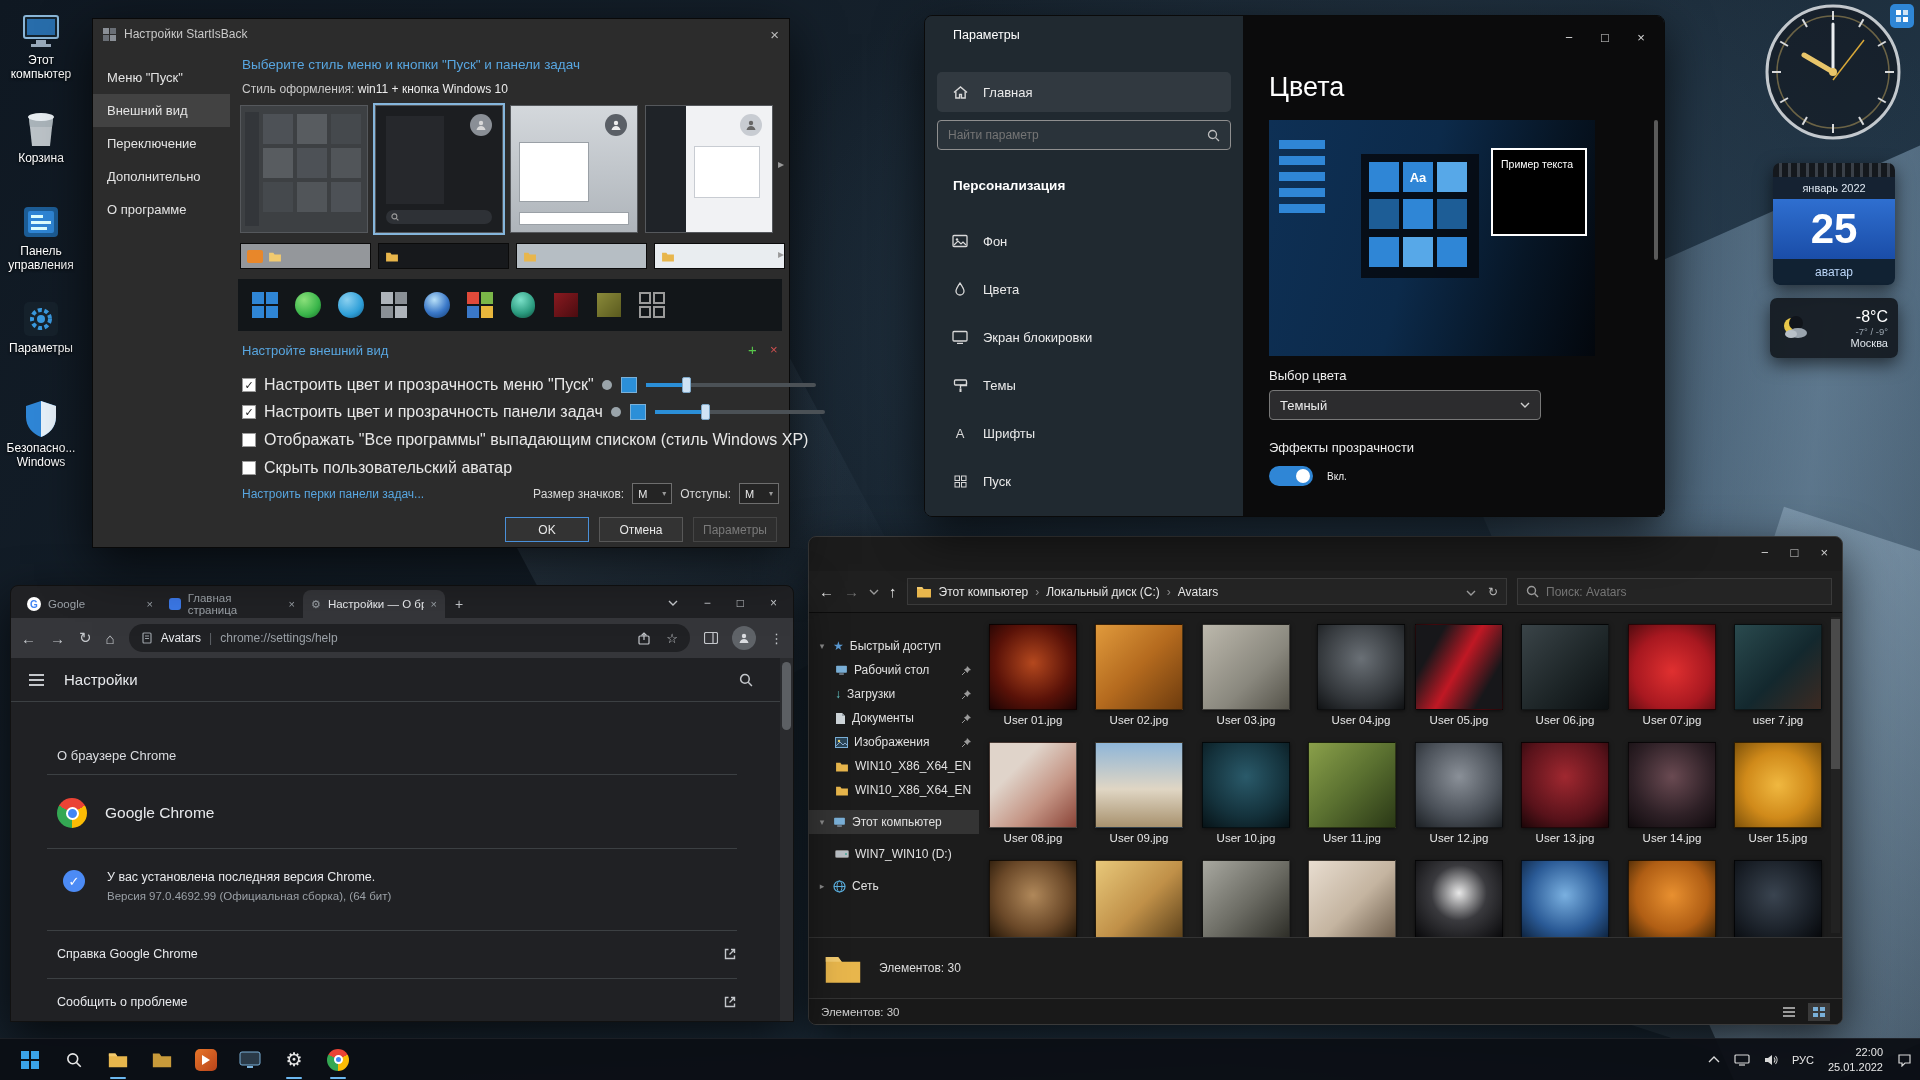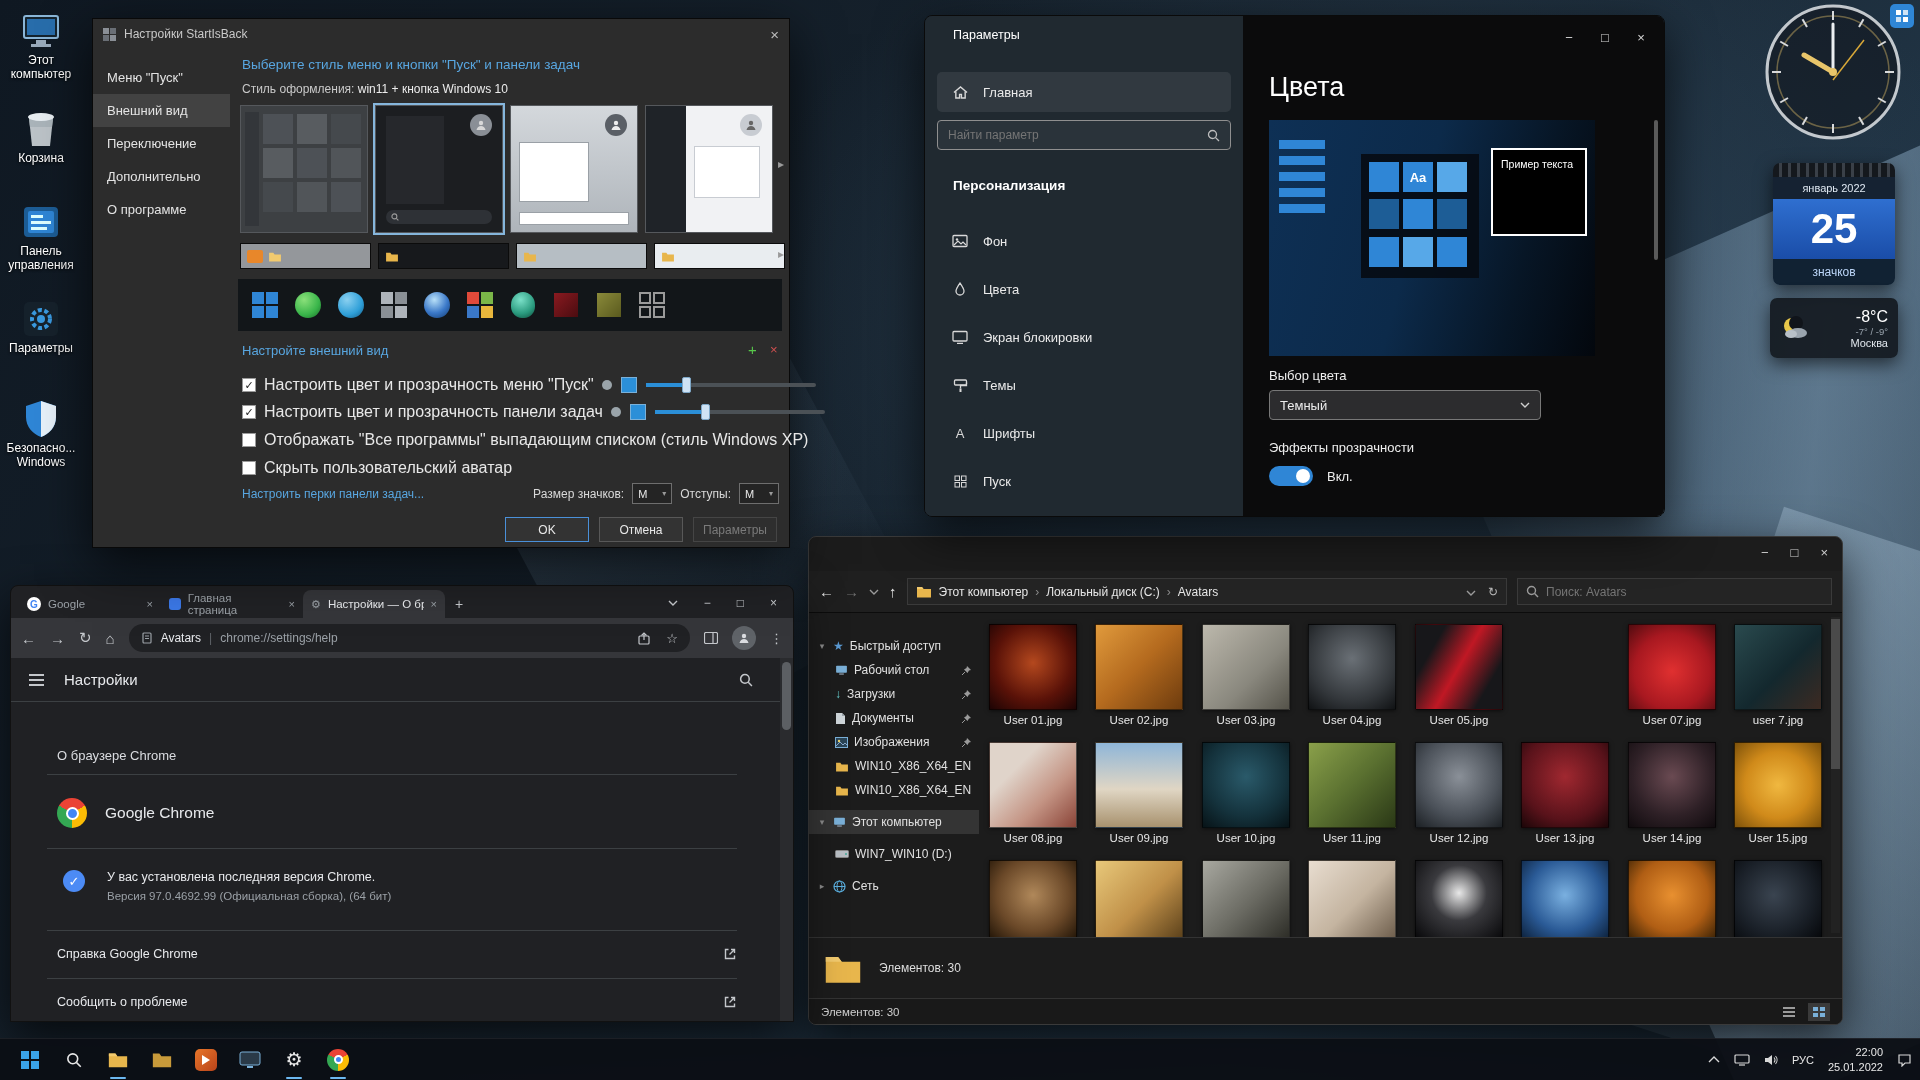--- a/index.html
+++ b/index.html
@@ -295,27 +295,31 @@
           <div class="fname">User 01.jpg</div>
         </div>
       <div class="cell" style="left:110px;top:10px">
           <div class="thumb t2"></div>
           <div class="fname">User 02.jpg</div>
         </div>
       <div class="cell" style="left:217px;top:10px">
           <div class="thumb t3"></div>
           <div class="fname">User 03.jpg</div>
         </div>
-      <div class="cell" style="left:323px;top:10px">
+      <div class="cell" style="left:332px;top:10px">
           <div class="thumb t4"></div>
           <div class="fname">User 04.jpg</div>
         </div>
       <div class="cell" style="left:430px;top:10px">
           <div class="thumb t5"></div>
           <div class="fname">User 05.jpg</div>
+        </div>
+      <div class="cell" style="left:536px;top:10px">
+          <div class="thumb t6"></div>
+          <div class="fname">User 06.jpg</div>
         </div>
       <div class="cell" style="left:643px;top:10px">
           <div class="thumb t7"></div>
           <div class="fname">User 07.jpg</div>
         </div>
       <div class="cell" style="left:749px;top:10px">
           <div class="thumb t8"></div>
           <div class="fname">user 7.jpg</div>
         </div>
       <div class="cell" style="left:4px;top:128px">
@@ -840,21 +844,21 @@
         <span>Темный</span>
         <svg width="10" height="6" style="margin-left:auto">
             <polyline points="1,1 5,5 9,1" fill="none" stroke="#cfcfcf" stroke-width="1.4"></polyline>
           </svg>
       </div>
       <div class="abs" style="left:26px;top:424px;font-size:13px;color:#eee">Эффекты прозрачности</div>
       <div class="abs" style="left:26px;top:450px;display:flex;align-items:center;gap:14px">
         <span class="tog">
             <span class="knob"></span>
           </span>
-        <span style="font-size:13px;color:#eee">Вкл.</span>
+        <span style="font-size:10px;color:#eee">Вкл.</span>
       </div>
     </div>
   </div>
 
   <div class="gadget" style="left:1763px;top:2px;width:140px;height:140px">
     <svg width="140" height="140" viewBox="0 0 140 140">
       <circle cx="70" cy="70" r="66" fill="rgba(16,20,28,.55)" stroke="rgba(225,228,232,.85)" stroke-width="3"></circle>
       <circle cx="70" cy="70" r="56" fill="none" stroke="rgba(210,180,100,.45)" stroke-width="1.5"></circle>
       <g stroke="#d8dadc" stroke-width="2">
         <line x1="70" y1="9" x2="70" y2="18"></line>
@@ -881,21 +885,21 @@
         <rect width="5" height="5" fill="#fff"></rect>
         <rect x="7" width="5" height="5" fill="#cfe3f5"></rect>
         <rect y="7" width="5" height="5" fill="#cfe3f5"></rect>
         <rect x="7" y="7" width="5" height="5" fill="#fff"></rect>
       </svg>
   </div>
   <div class="gadget" style="left:1773px;top:163px;width:122px;height:122px;overflow:hidden;box-shadow:0 6px 18px rgba(0,0,0,.6)">
     <div style="height:14px;background:repeating-linear-gradient(90deg,#14181d 0 6px,#3a4048 6px 9px)"></div>
     <div style="height:22px;background:#152232;display:flex;align-items:center;justify-content:center;font-size:11px;color:#dfe8f2">январь 2022</div>
     <div style="height:60px;background:linear-gradient(#2f6fd0,#1a4da8);display:flex;align-items:center;justify-content:center;font-size:42px;font-weight:bold;color:#fff">25</div>
-    <div style="height:26px;background:#123; display:flex;align-items:center;justify-content:center;font-size:12px;color:#bcd6f8">значков</div>
+    <div style="height:26px;background:#123; display:flex;align-items:center;justify-content:center;font-size:12px;color:#bcd6f8">аватар</div>
   </div>
   <div class="gadget" style="left:1770px;top:298px;width:128px;height:60px;background:rgba(16,20,26,.88);box-shadow:0 6px 18px rgba(0,0,0,.6);display:flex;align-items:center;padding:16px 10px;gap:10px">
     <svg width="30" height="26" viewBox="0 0 30 26">
       <circle cx="12" cy="11" r="8" fill="#e8c84a"></circle>
         <circle cx="16" cy="8" r="7" fill="rgba(16,20,26,1)"></circle>
       <ellipse cx="18" cy="18" rx="9" ry="5" fill="#9aa4ae"></ellipse>
         <ellipse cx="11" cy="19" rx="6" ry="4" fill="#b8c0c8"></ellipse>
     </svg>
     <div style="margin-left:auto;text-align:right">
       <div style="font-size:16px;color:#fff">-8°C</div>

